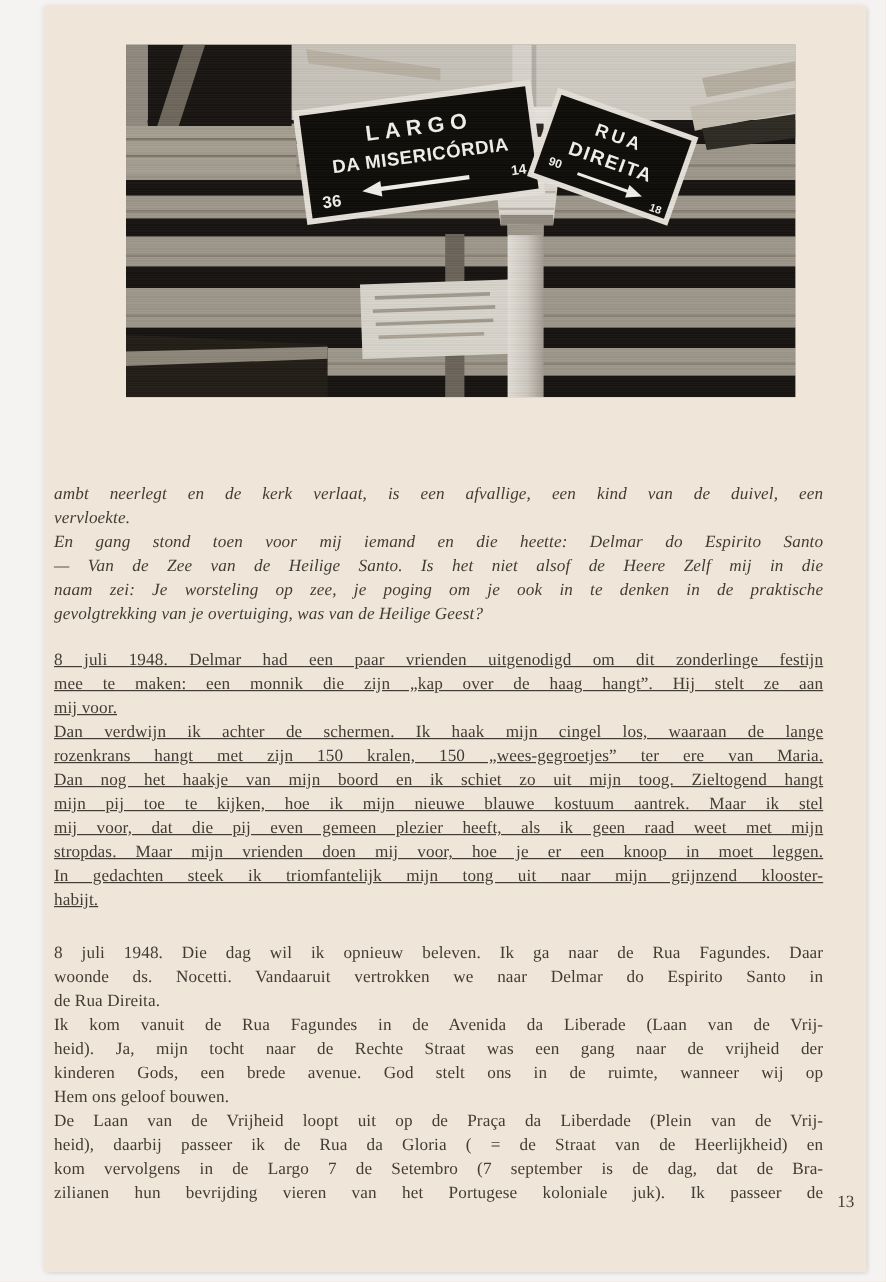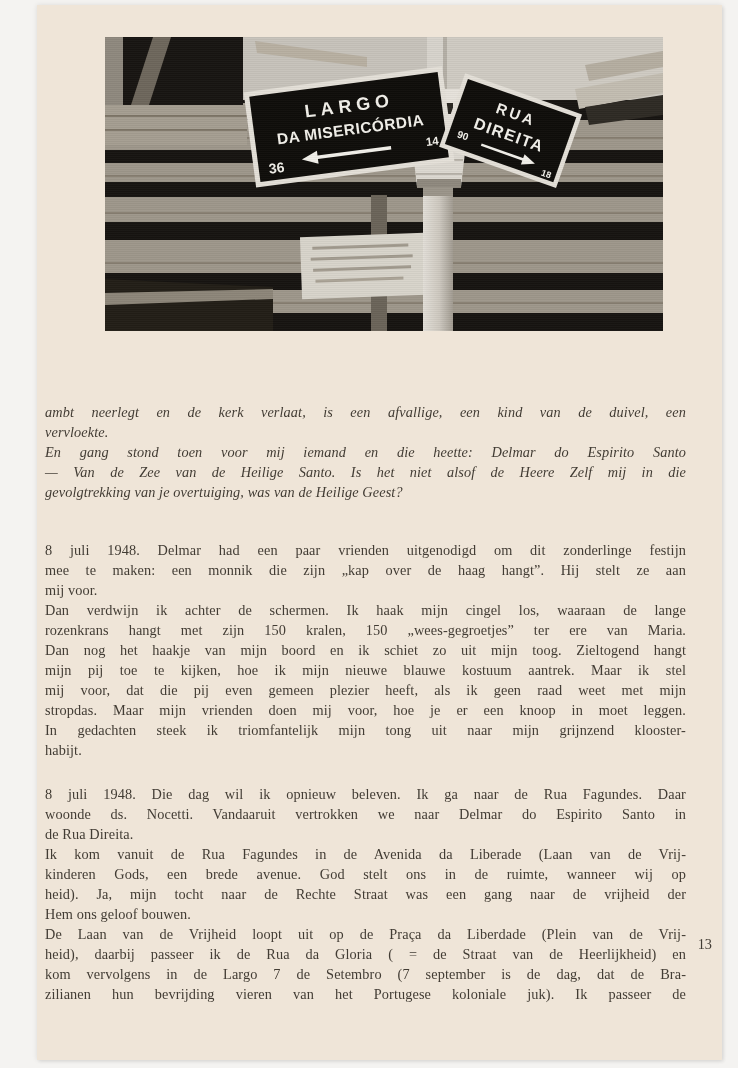--- a/index.html
+++ b/index.html
@@ -52,27 +52,27 @@
   .block{
     position:absolute;
     left:8px;
     width:641px;
     font-size:14.3px;
     line-height:20px;
     letter-spacing:0.1px;
     color:var(--ink);
   }
   .b1{top:397px;font-style:italic;}
-  .b2{top:535px;}
+  .b2{top:535px;text-decoration:underline;}
   .b3{top:779px;}
   .tline{text-align:left;white-space:nowrap;overflow:visible;}
   .tline.j{text-align:justify;text-align-last:justify;white-space:normal;}
   .pagenum{
     position:absolute;
-    top:931px;right:10px;
+    top:989px;right:10px;
     font-size:14.3px;
     color:var(--ink);
   }
   .sign-text{font-family:"Liberation Sans","DejaVu Sans",sans-serif;font-weight:bold;fill:var(--sign-text);}
 </style>
 </head>
 <body>
 
 <div class="page">
 
@@ -175,42 +175,43 @@
       </g>
     </svg>
   </div>
 
 
   <div class="block b1">
       <div class="tline j">ambt neerlegt en de kerk verlaat, is een afvallige, een kind van de duivel, een</div>
       <div class="tline">vervloekte.</div>
       <div class="tline j">En gang stond toen voor mij iemand en die heette: Delmar do Espirito Santo</div>
       <div class="tline j">— Van de Zee van de Heilige Santo. Is het niet alsof de Heere Zelf mij in die</div>
+      <div class="tline j">naam zei: Je worsteling op zee, je poging om je ook in te denken in de praktische</div>
       <div class="tline">gevolgtrekking van je overtuiging, was van de Heilige Geest?</div>
     </div>
   <div class="block b2">
       <div class="tline j">8 juli 1948. Delmar had een paar vrienden uitgenodigd om dit zonderlinge festijn</div>
       <div class="tline j">mee te maken: een monnik die zijn „kap over de haag hangt”. Hij stelt ze aan</div>
       <div class="tline">mij voor.</div>
       <div class="tline j">Dan verdwijn ik achter de schermen. Ik haak mijn cingel los, waaraan de lange</div>
       <div class="tline j">rozenkrans hangt met zijn 150 kralen, 150 „wees-gegroetjes” ter ere van Maria.</div>
       <div class="tline j">Dan nog het haakje van mijn boord en ik schiet zo uit mijn toog. Zieltogend hangt</div>
       <div class="tline j">mijn pij toe te kijken, hoe ik mijn nieuwe blauwe kostuum aantrek. Maar ik stel</div>
       <div class="tline j">mij voor, dat die pij even gemeen plezier heeft, als ik geen raad weet met mijn</div>
       <div class="tline j">stropdas. Maar mijn vrienden doen mij voor, hoe je er een knoop in moet leggen.</div>
       <div class="tline j">In gedachten steek ik triomfantelijk mijn tong uit naar mijn grijnzend klooster-</div>
       <div class="tline">habijt.</div>
     </div>
   <div class="block b3">
       <div class="tline j">8 juli 1948. Die dag wil ik opnieuw beleven. Ik ga naar de Rua Fagundes. Daar</div>
       <div class="tline j">woonde ds. Nocetti. Vandaaruit vertrokken we naar Delmar do Espirito Santo in</div>
       <div class="tline">de Rua Direita.</div>
       <div class="tline j">Ik kom vanuit de Rua Fagundes in de Avenida da Liberade (Laan van de Vrij-</div>
+      <div class="tline j">heid). Ja, mijn tocht naar de Rechte Straat was een gang naar de vrijheid der</div>
       <div class="tline j">kinderen Gods, een brede avenue. God stelt ons in de ruimte, wanneer wij op</div>
-      <div class="tline j">heid). Ja, mijn tocht naar de Rechte Straat was een gang naar de vrijheid der</div>
       <div class="tline">Hem ons geloof bouwen.</div>
       <div class="tline j">De Laan van de Vrijheid loopt uit op de Praça da Liberdade (Plein van de Vrij-</div>
       <div class="tline j">heid), daarbij passeer ik de Rua da Gloria ( = de Straat van de Heerlijkheid) en</div>
       <div class="tline j">kom vervolgens in de Largo 7 de Setembro (7 september is de dag, dat de Bra-</div>
       <div class="tline j">zilianen hun bevrijding vieren van het Portugese koloniale juk). Ik passeer de</div>
     </div>
 
   <div class="pagenum">13</div>
 
 </div>

